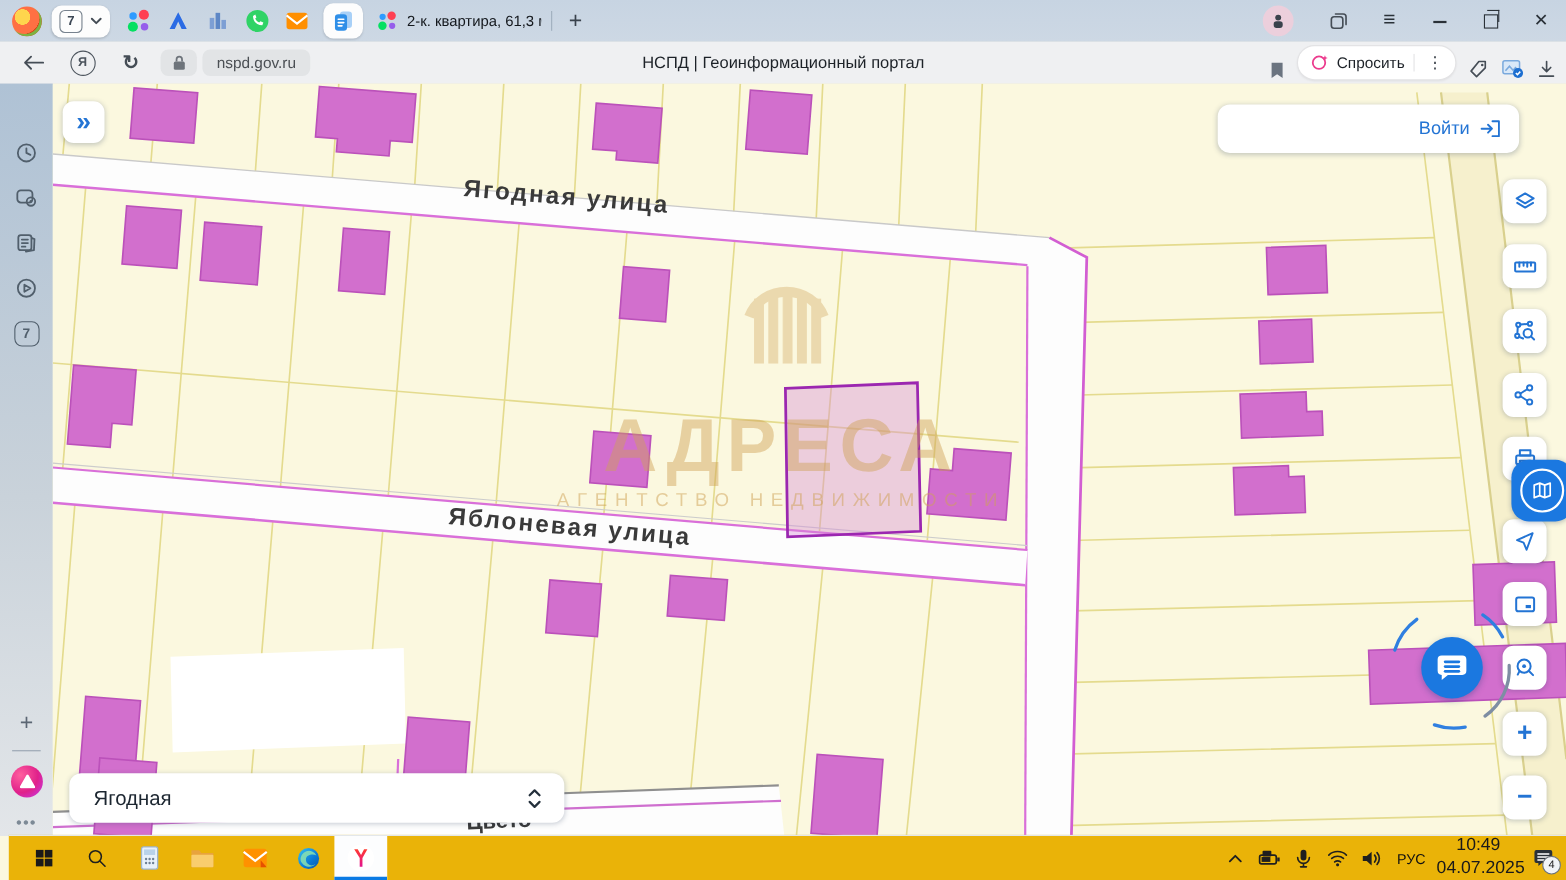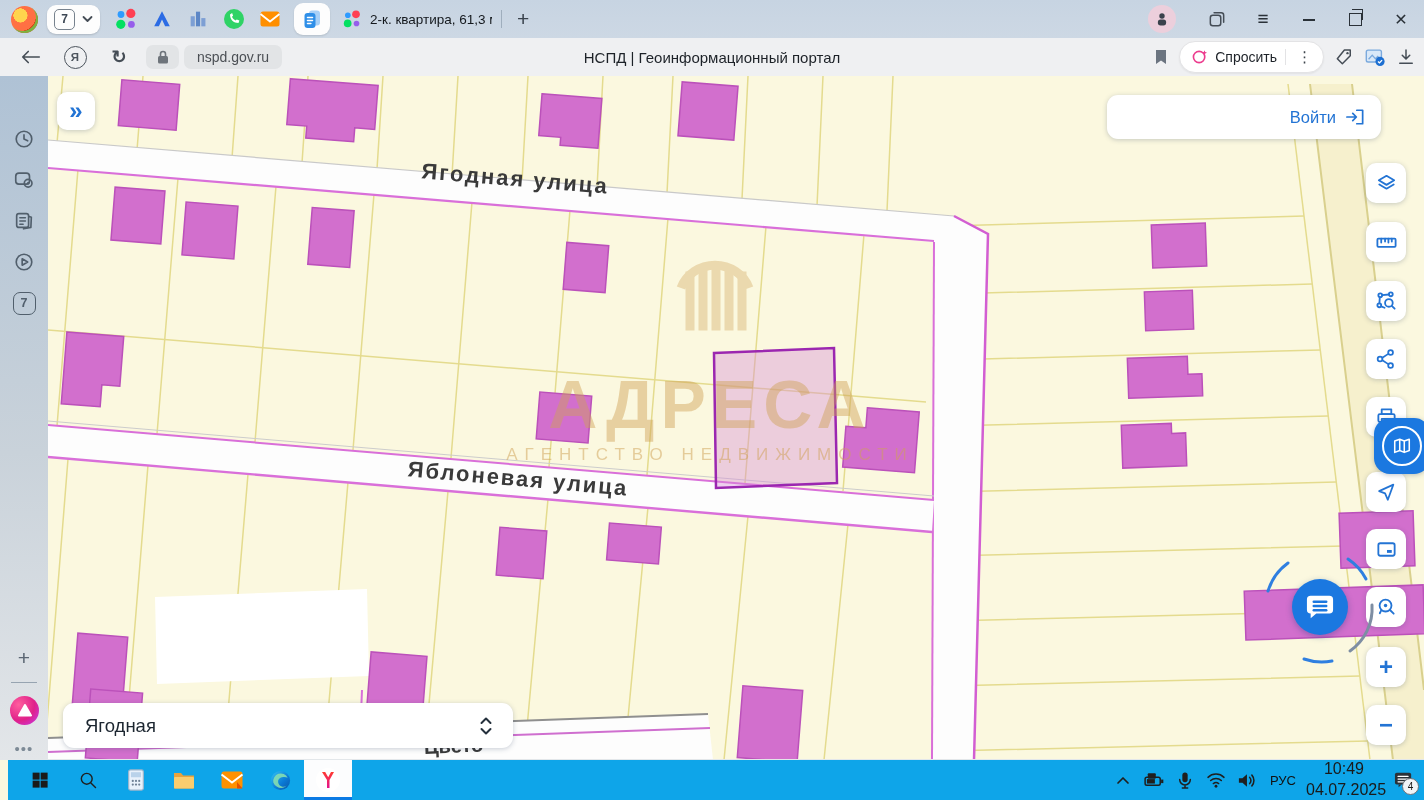--- a/index.html
+++ b/index.html
@@ -38,21 +38,21 @@
   #toolbar{position:absolute;top:38px;left:0;right:0;height:38px;background:#eff0f2;
     border-bottom:1px solid #e0e1e3;display:flex;align-items:center;}
   .tool-ic{width:34px;display:flex;justify-content:center;color:#454d56;}
   .reloadg{font-size:18px;color:#454d56;font-weight:bold;}
   .ya-circ{width:21px;height:21px;border:1.7px solid #4c545d;border-radius:50%;
     font-size:11.5px;font-weight:bold;color:#4c545d;display:flex;align-items:center;justify-content:center;}
   .pill{background:#e2e4e6;border-radius:7px;height:24px;display:flex;align-items:center;}
   .lockpill{width:33px;justify-content:center;margin-left:10px;}
   .urlpill{padding:0 13px;margin-left:5px;font-size:14px;color:#4b4f54;}
   #pagetitle{position:absolute;left:0;right:0;text-align:center;font-size:15px;color:#1d2228;pointer-events:none;}
-  #tb-right{position:absolute;right:8px;display:flex;align-items:center;gap:10px;}
+  #tb-right{position:absolute;right:8px;display:flex;align-items:flex-end;gap:10px;}
   .ask-pill{background:#fff;border:1px solid #e3e3e5;border-radius:16px;height:30px;
     display:flex;align-items:center;padding:0 4px 0 11px;box-shadow:0 1px 2px rgba(0,0,0,.06);}
   .ask-pill .lbl{font-size:14px;color:#1d2228;margin:0 8px 0 6px;}
   .ask-pill .div{width:1px;height:16px;background:#e3e3e5;margin-right:4px;}
   .ask-pill .dots{font-size:15px;color:#3d444c;padding:0 7px;}
   
   #sidebar{position:absolute;top:76px;left:0;width:48px;height:684px;
     background:linear-gradient(#afc2d5 0%,#c9d2da 55%,#e3e6e9 100%);}
   .side-ic{position:absolute;left:12px;width:24px;height:24px;display:flex;
     align-items:center;justify-content:center;}
@@ -85,21 +85,21 @@
     align-items:center;justify-content:space-between;padding:0 20px 0 22px;box-sizing:border-box;}
   #legend .lbl{font-size:18.5px;color:#1c2630;}
   #attrib{position:absolute;left:1132px;top:661px;width:244px;height:23px;
     background:rgba(255,255,255,.62);display:flex;align-items:center;}
   #attrib .src{font-size:13px;color:#2e2e2e;margin-left:14px;}
   .scale{position:relative;width:92px;height:21px;margin-left:22px;}
   .scale .lbl{position:absolute;top:-1px;width:100%;text-align:center;font-size:12.5px;color:#1f1f1f;}
   .scale .bar{position:absolute;bottom:2px;left:0;right:0;height:6px;
     border-left:1.5px solid #3c3c3c;border-right:1.5px solid #3c3c3c;border-bottom:1.5px solid #3c3c3c;}
   
-  #taskbar{position:absolute;bottom:0;left:8px;right:0;height:40px;background:#0ea5e9;
+  #taskbar{position:absolute;bottom:0;left:8px;right:0;height:40px;background:#eab308;
     border-top:1px solid #e3e7ea;display:flex;align-items:flex-start;}
   .tk{width:48px;height:40px;display:flex;align-items:center;justify-content:center;}
   .tk.active{background:#fcfdfe;box-shadow:inset 0 -3px 0 #0a7ae4;}
   #tkright{position:absolute;right:4px;display:flex;align-items:center;gap:4px;height:40px;}
   .tks{width:27px;height:40px;display:flex;align-items:center;justify-content:center;color:#1f1f1f;}
   .lang{font-size:13px;color:#111;width:38px;text-align:center;}
   .clock{font-size:16px;color:#1a1a1a;text-align:center;line-height:1.3;width:76px;}
   .notif{position:relative;width:34px;height:40px;display:flex;align-items:center;justify-content:center;}
   .notif .badge{position:absolute;right:1px;bottom:5px;width:15px;height:15px;border-radius:50%;
     background:#f1f4f7;border:1.4px solid #6c737b;font-size:10px;color:#1a1a1a;

